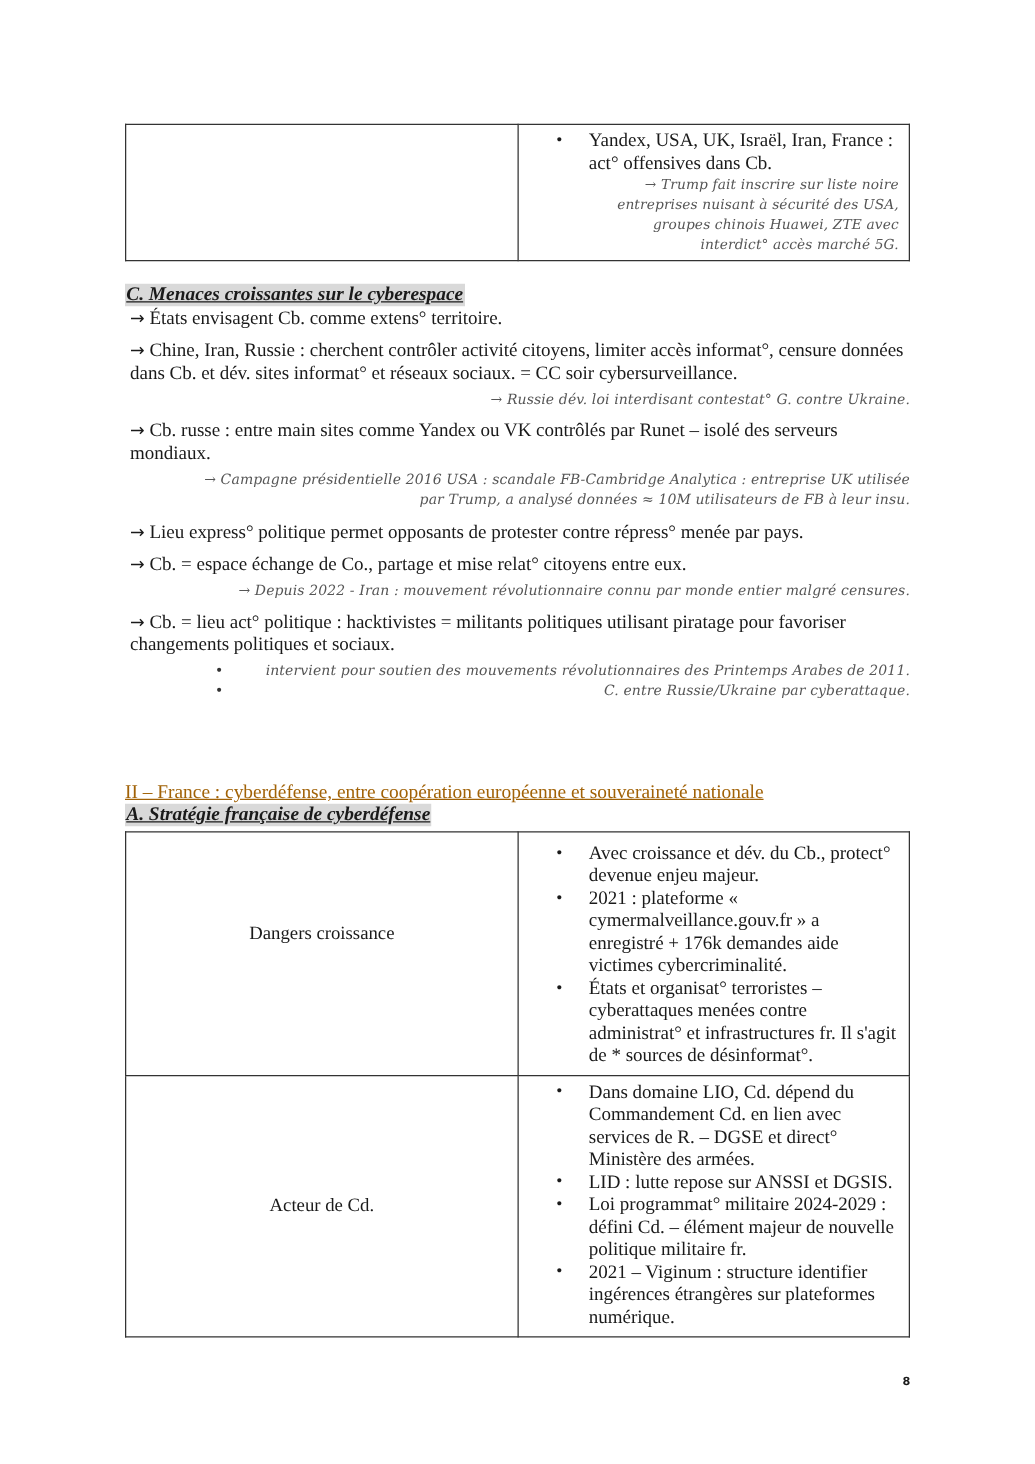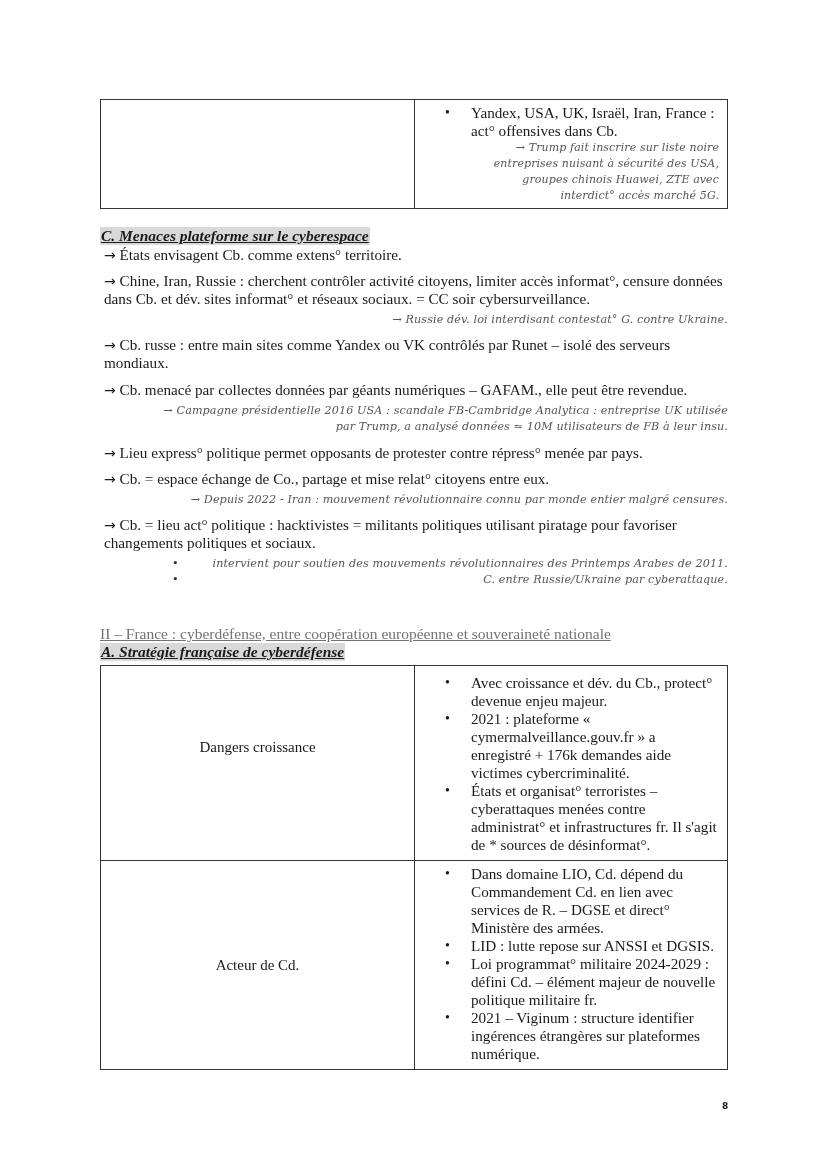--- a/index.html
+++ b/index.html
@@ -16,21 +16,21 @@
   ul.bul li::before { content: "•"; position: absolute; left: -26px; top: 0; font-size: 14px; }
 
   .hand { font-family: "DejaVu Serif", serif; font-style: italic; color: #555;
           font-size: 11.2px; line-height: 16px; letter-spacing: 0.1px; text-align: right; }
 
   .sec-heading { display: inline-block; background: #d9d9d9; font-style: italic; font-weight: bold;
                  text-decoration: underline; font-size: 15.5px; line-height: 18px; padding: 0 1px; }
   .para { font-size: 15.2px; line-height: 18px; margin: 4px; }
   .arrow { font-family: "DejaVu Sans", sans-serif; font-size: 14px; }
   .indent1 { padding-left: 48px; }
-  .part-title { color: #737373; text-decoration: underline; font-size: 15.5px; line-height: 18px; }
+  .part-title { color: #a16207; text-decoration: underline; font-size: 15.5px; line-height: 18px; }
   .pagenum { position: absolute; left: 722px; top: 1101px; font-size: 9px; font-weight: bold;
              font-family: "DejaVu Sans", sans-serif; }
   ul.sub { list-style: none; margin: 0; padding-left: 100px; }
   ul.sub li { position: relative; padding-left: 28px; }
   ul.sub li::before { content: "•"; position: absolute; left: 0; top: 0; color: #333; font-style: normal; }
 </style>
 </head>
 <body>
 
 <div class="page">
@@ -45,42 +45,38 @@
             <span>Yandex, USA, UK, Israël, Iran, France : act° offensives dans Cb.</span>
             <div class="hand" style="font-size:11px; line-height:16px;">→ Trump fait inscrire sur liste noire entreprises nuisant à sécurité des USA, groupes chinois Huawei, ZTE avec interdict° accès marché 5G.</div>
           </li>
         </ul>
       </td>
     </tr>
   </tbody>
     </table>
 
   <div style="position:absolute; top:227px; width:628px;">
-    <div class="sec-heading">C. Menaces plateforme sur le cyberespace</div>
+    <div class="sec-heading">C. Menaces croissantes sur le cyberespace</div>
 
     <p class="para" style="margin-top:1px;">
       <span class="arrow">→</span>
       <span>États envisagent Cb. comme extens° territoire.</span>
     </p>
 
     <p class="para" style="margin-top:8px;">
       <span class="arrow">→</span>
       <span>Chine, Iran, Russie : cherchent contrôler activité citoyens, limiter accès informat°, censure données dans Cb. et dév. sites informat° et réseaux sociaux. = CC soir cybersurveillance.</span>
     </p>
     <div class="hand indent1">→ Russie dév. loi interdisant contestat° G. contre Ukraine.</div>
 
     <p class="para" style="margin-top:8px;">
       <span class="arrow">→</span>
       <span>Cb. russe : entre main sites comme Yandex ou VK contrôlés par Runet – isolé des serveurs mondiaux.</span>
     </p>
 
-    <p class="para" style="margin-top:9px;">
-      <span class="arrow">→</span>
-      <span>Cb. menacé par collectes données par géants numériques – GAFAM., elle peut être revendue.</span>
-    </p>
     <div class="hand" style="text-indent:48px;">→ Campagne présidentielle 2016 USA : scandale FB-Cambridge Analytica : entreprise UK utilisée par Trump, a analysé données ≈ 10M utilisateurs de FB à leur insu.</div>
 
     <p class="para" style="margin-top:9px;">
       <span class="arrow">→</span>
       <span>Lieu express° politique permet opposants de protester contre répress° menée par pays.</span>
     </p>
 
     <p class="para" style="margin-top:8px;">
       <span class="arrow">→</span>
       <span>Cb. = espace échange de Co., partage et mise relat° citoyens entre eux.</span>

